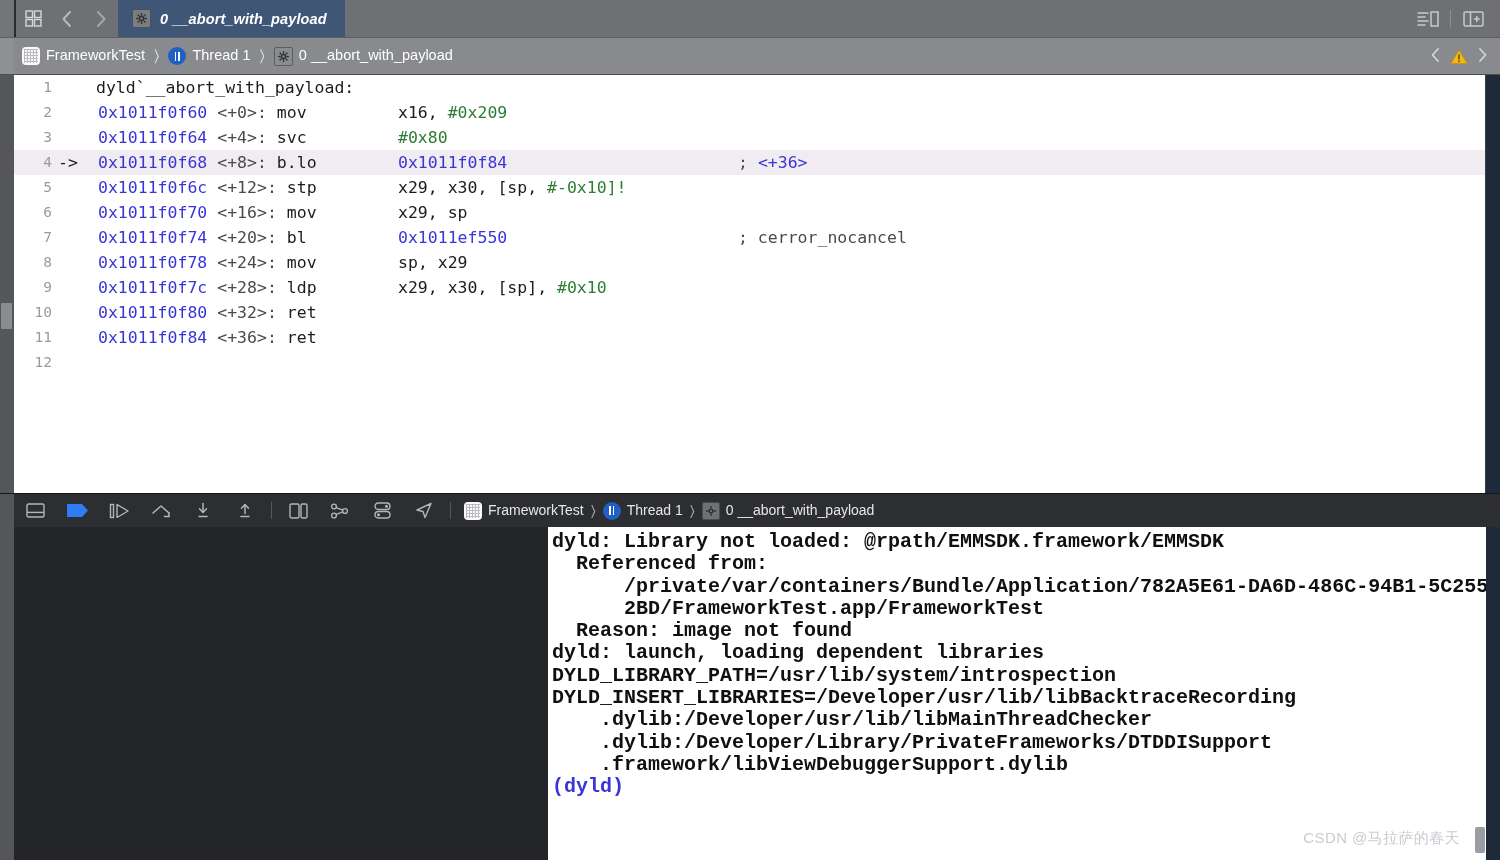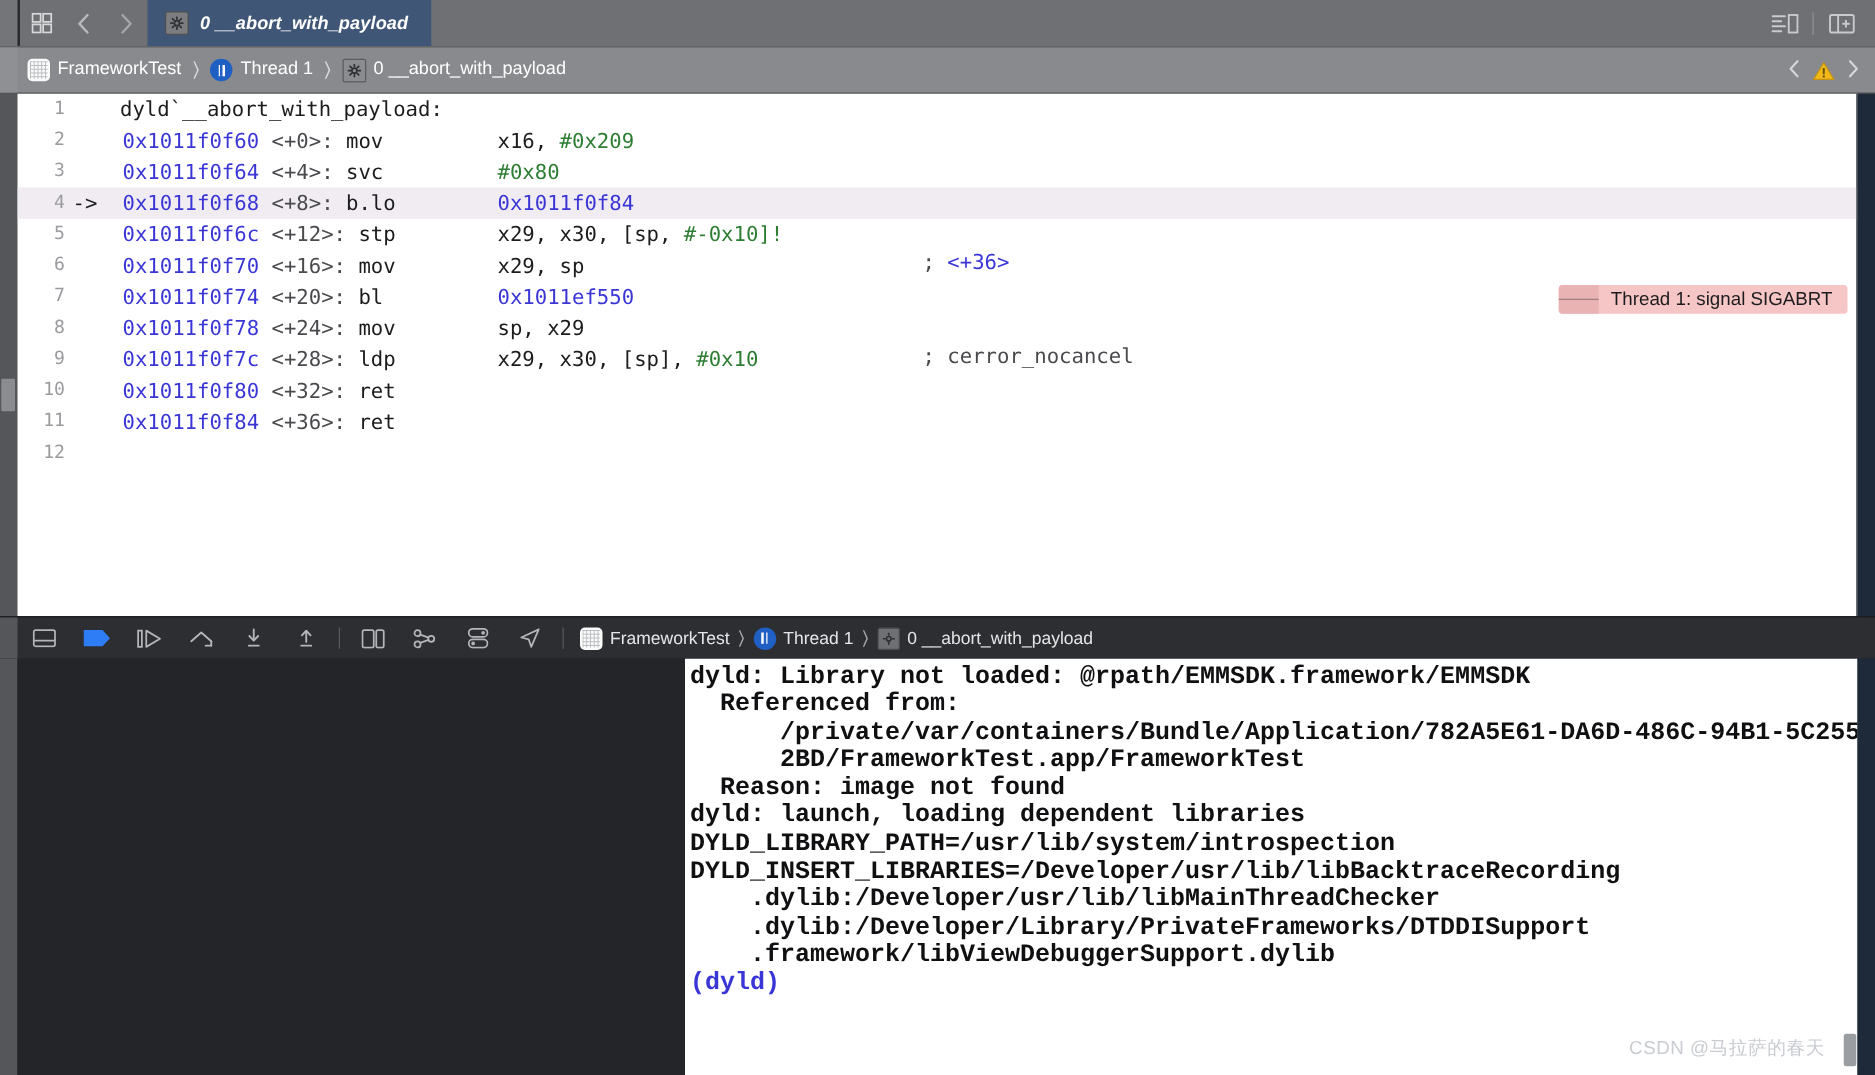--- a/index.html
+++ b/index.html
@@ -179,21 +179,21 @@
     width: 40px; flex:none;
     color:#1c1c1e;
     font-family:"DejaVu Sans Mono","Liberation Mono",monospace;
     font-size:16.5px;
   }
   .code-text { flex:1; }
   .addr  { color:#3a36d6;text-align:right; }
   .off   { color:#4a4a4e; }
   .mn    { color:#1c1c1e; }
   .imm   { color:#2d7d32; }
-  .cmt   { color:#4a4a4e;margin-top:47px; }
+  .cmt   { color:#4a4a4e; }
 
   .issue-badge {
     position:absolute;
     right:7px; top:3px;
     height:23px;
     display:flex; align-items:center;
     background:#f6c6c6;
     border-radius:3px;
     padding-right:12px;
     font-family:"Liberation Sans", sans-serif;
@@ -417,28 +417,20 @@
   </div>
 
   <div class="editor-wrap">
     <div class="editor-scroll-left">
       <div class="editor-scroll-thumb"></div>
     </div>
 
     <div class="editor">
       <div class="code" id="code-lines"><div class="line"><div class="gutter">1</div><div class="arrow-col"></div><div class="code-text" style="position: relative;"><span class="mn" style="margin-left: -2px;">dyld`__abort_with_payload:</span></div></div><div class="line"><div class="gutter">2</div><div class="arrow-col"></div><div class="code-text" style="position: relative;"><span class="addr">0x1011f0f60 </span><span class="off">&lt;+0&gt;: </span><span class="mn">mov</span><span style="position: absolute; left: 300px;"><span>x16</span><span>,</span><span></span><span> </span><span class="imm">#0x209</span></span></div></div><div class="line"><div class="gutter">3</div><div class="arrow-col"></div><div class="code-text" style="position: relative;"><span class="addr">0x1011f0f64 </span><span class="off">&lt;+4&gt;: </span><span class="mn">svc</span><span style="position: absolute; left: 300px;"><span class="imm">#0x80</span></span></div></div><div class="line current"><div class="gutter">4</div><div class="arrow-col">-&gt;</div><div class="code-text" style="position: relative;"><span class="addr">0x1011f0f68 </span><span class="off">&lt;+8&gt;: </span><span class="mn">b.lo</span><span style="position: absolute; left: 300px;"><span class="addr">0x1011f0f84</span></span><span class="cmt" style="position: absolute; left: 640px;"><span>; </span><span class="addr">&lt;+36&gt;</span></span></div></div><div class="line"><div class="gutter">5</div><div class="arrow-col"></div><div class="code-text" style="position: relative;"><span class="addr">0x1011f0f6c </span><span class="off">&lt;+12&gt;: </span><span class="mn">stp</span><span style="position: absolute; left: 300px;"><span>x29</span><span>,</span><span></span><span> </span><span>x30</span><span>,</span><span></span><span> </span><span>[sp</span><span>,</span><span></span><span> </span><span class="imm">#-0x10]!</span></span></div></div><div class="line"><div class="gutter">6</div><div class="arrow-col"></div><div class="code-text" style="position: relative;"><span class="addr">0x1011f0f70 </span><span class="off">&lt;+16&gt;: </span><span class="mn">mov</span><span style="position: absolute; left: 300px;"><span>x29</span><span>,</span><span></span><span> </span><span>sp</span></span></div></div><div class="line"><div class="gutter">7</div><div class="arrow-col"></div><div class="code-text" style="position: relative;"><span class="addr">0x1011f0f74 </span><span class="off">&lt;+20&gt;: </span><span class="mn">bl</span><span style="position: absolute; left: 300px;"><span class="addr">0x1011ef550</span></span><span class="cmt" style="position: absolute; left: 640px;">; cerror_nocancel</span></div></div><div class="line"><div class="gutter">8</div><div class="arrow-col"></div><div class="code-text" style="position: relative;"><span class="addr">0x1011f0f78 </span><span class="off">&lt;+24&gt;: </span><span class="mn">mov</span><span style="position: absolute; left: 300px;"><span>sp</span><span>,</span><span></span><span> </span><span>x29</span></span></div></div><div class="line"><div class="gutter">9</div><div class="arrow-col"></div><div class="code-text" style="position: relative;"><span class="addr">0x1011f0f7c </span><span class="off">&lt;+28&gt;: </span><span class="mn">ldp</span><span style="position: absolute; left: 300px;"><span>x29</span><span>,</span><span></span><span> </span><span>x30</span><span>,</span><span></span><span> </span><span>[sp]</span><span>,</span><span></span><span> </span><span class="imm">#0x10</span></span></div></div><div class="line"><div class="gutter">10</div><div class="arrow-col"></div><div class="code-text" style="position: relative;"><span class="addr">0x1011f0f80 </span><span class="off">&lt;+32&gt;: </span><span class="mn">ret</span></div></div><div class="line"><div class="gutter">11</div><div class="arrow-col"></div><div class="code-text" style="position: relative;"><span class="addr">0x1011f0f84 </span><span class="off">&lt;+36&gt;: </span><span class="mn">ret</span></div></div><div class="line"><div class="gutter">12</div><div class="arrow-col"></div><div class="code-text" style="position: relative;"></div></div></div>
 
-      <div class="issue-badge" style="top:153px;">
-        <span class="issue-handle">
-            <i></i>
-            <i></i>
-            <i></i>
-          </span>
-        <span class="issue-text">Thread 1: signal SIGABRT</span>
-      </div>
     </div>
 
     <div class="editor-rightbar"></div>
   </div>
 
   <div class="debugbar">
     <div class="db-leftedge"></div>
 
     <div class="db-btn">
       <svg width="19" height="15" viewBox="0 0 19 15">

